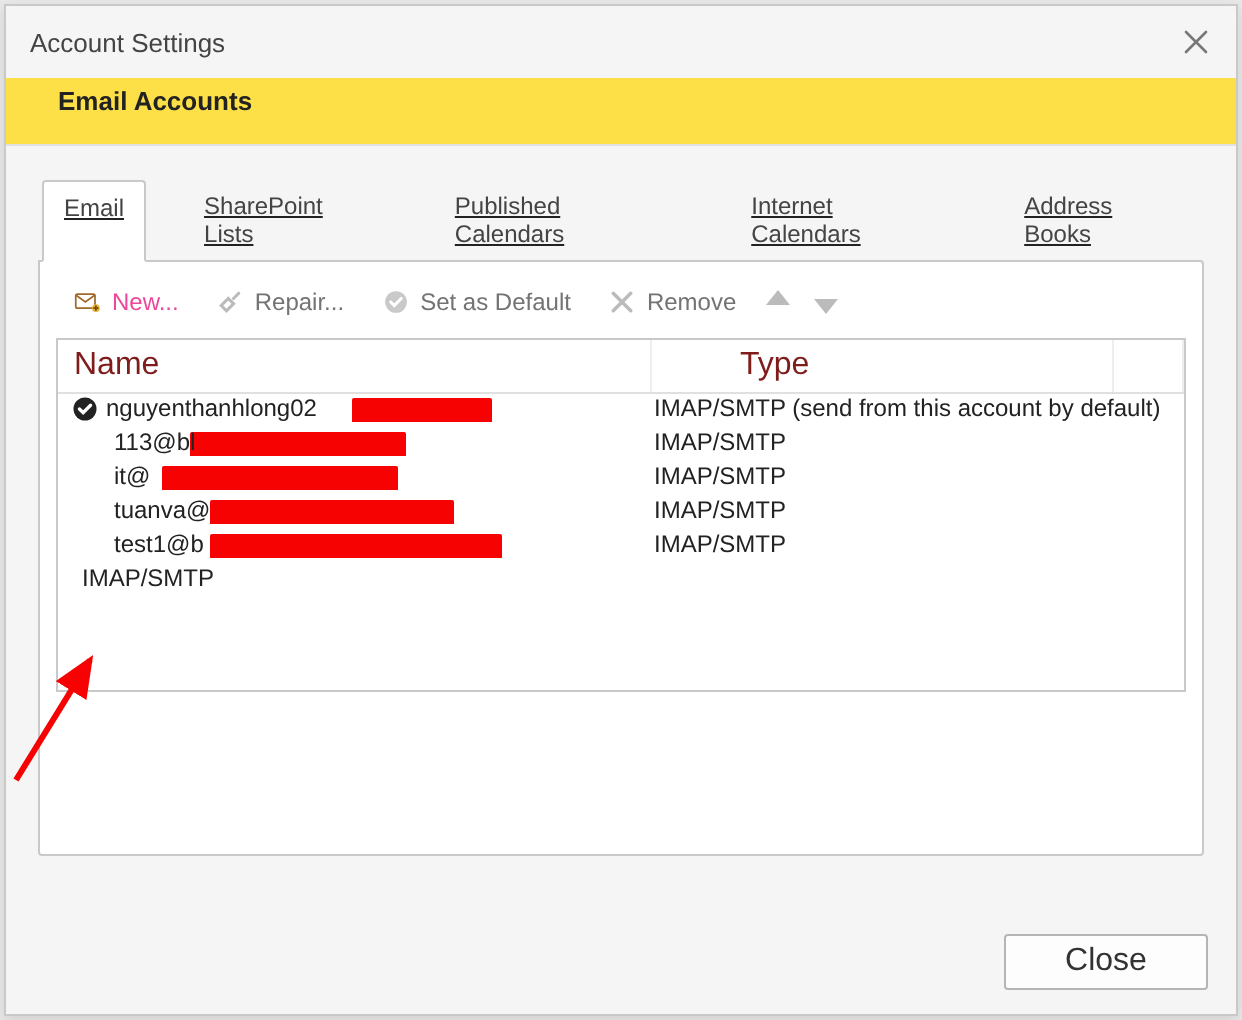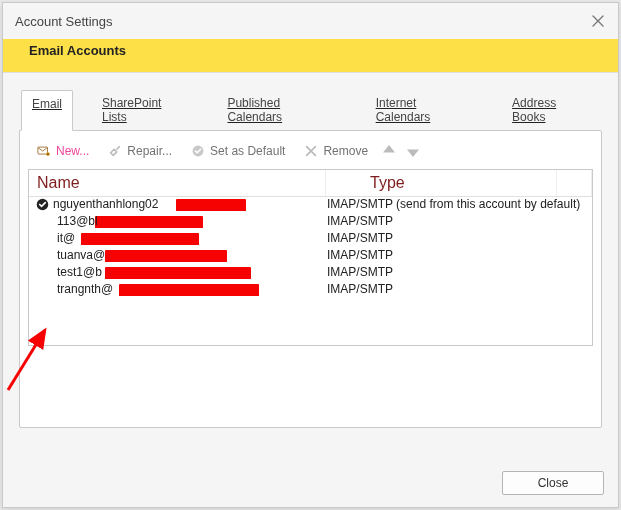--- a/index.html
+++ b/index.html
@@ -208,21 +208,21 @@
     padding: 8px 14px 12px 0;
   }
   .btn {
     min-width: 72px;
     padding: 4px 14px;
     border: 1px solid #b5b5b5;
     background: #fdfdfd;
     border-radius: 2px;
     cursor: pointer;
     text-align: center;
-    font-size: 12px;
+    font-size: 16px;
     color: #333;
   }
 </style>
 </head>
 <body>
 
 <div class="dialog">
 
   <div class="titlebar">
     <span>Account Settings</span>
@@ -349,25 +349,20 @@
             </div>
             <div class="row">
               <div class="cell-name">
                 <span class="indent"></span>
                 <span class="name-text">test1@b</span>
                 <span class="redact" style="left: 72px; width: 146px; top: 2px;"></span>
               </div>
               <div class="cell-type">IMAP/SMTP</div>
             </div>
             <div class="row">
-              <div class="cell-name">
-                <span class="indent"></span>
-                <span class="name-text">trangnth@</span>
-                <span class="redact" style="left: 86px; width: 140px; top: 2px;"></span>
-              </div>
               <div class="cell-type">IMAP/SMTP</div>
             </div>
           </div>
       </div>
 
     </div>
 
     <svg class="arrow-anno" width="70" height="80">
       <defs>
         <marker id="ahead" markerWidth="8" markerHeight="8" refX="6" refY="3" orient="auto">

